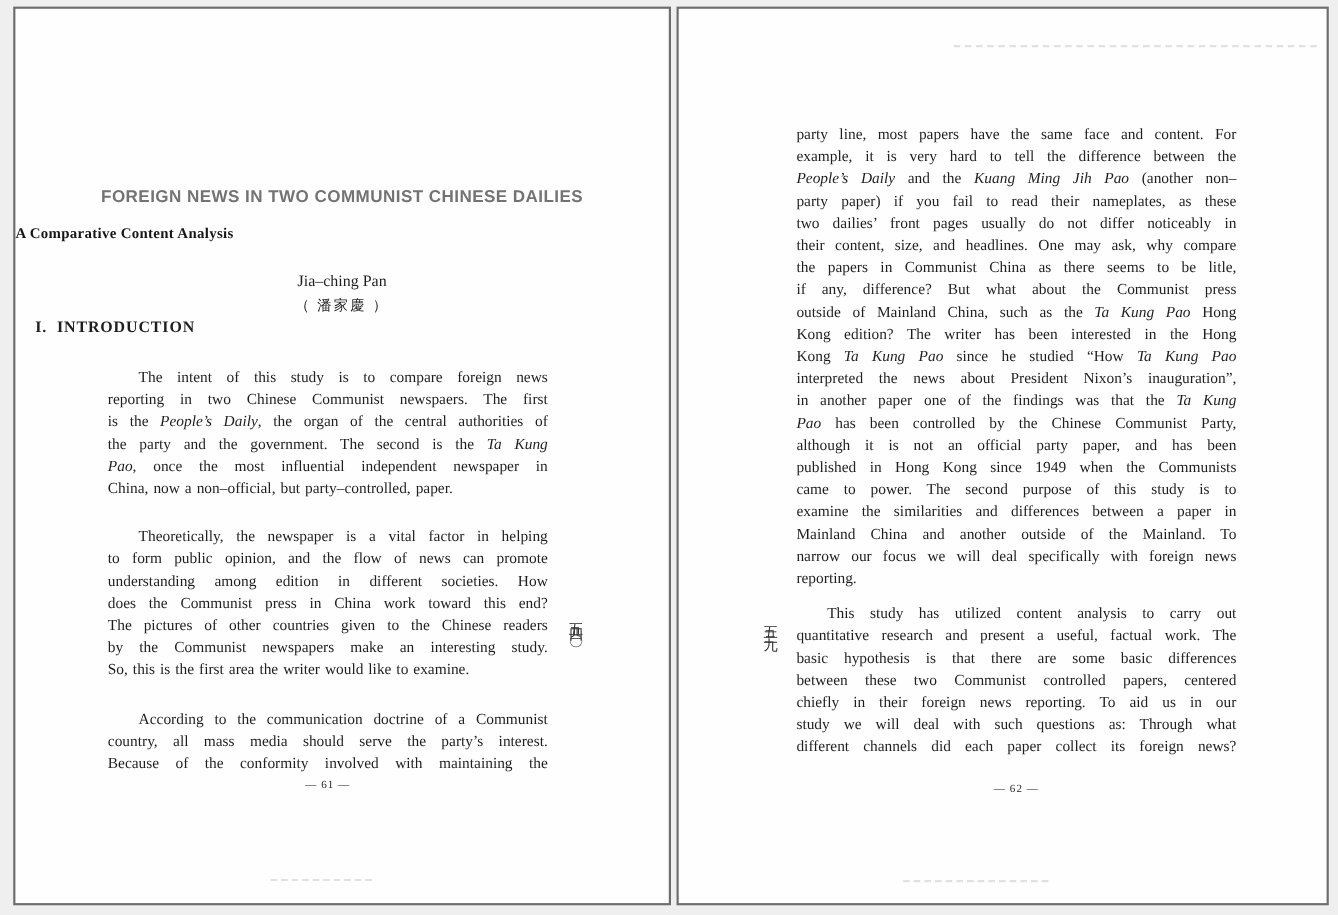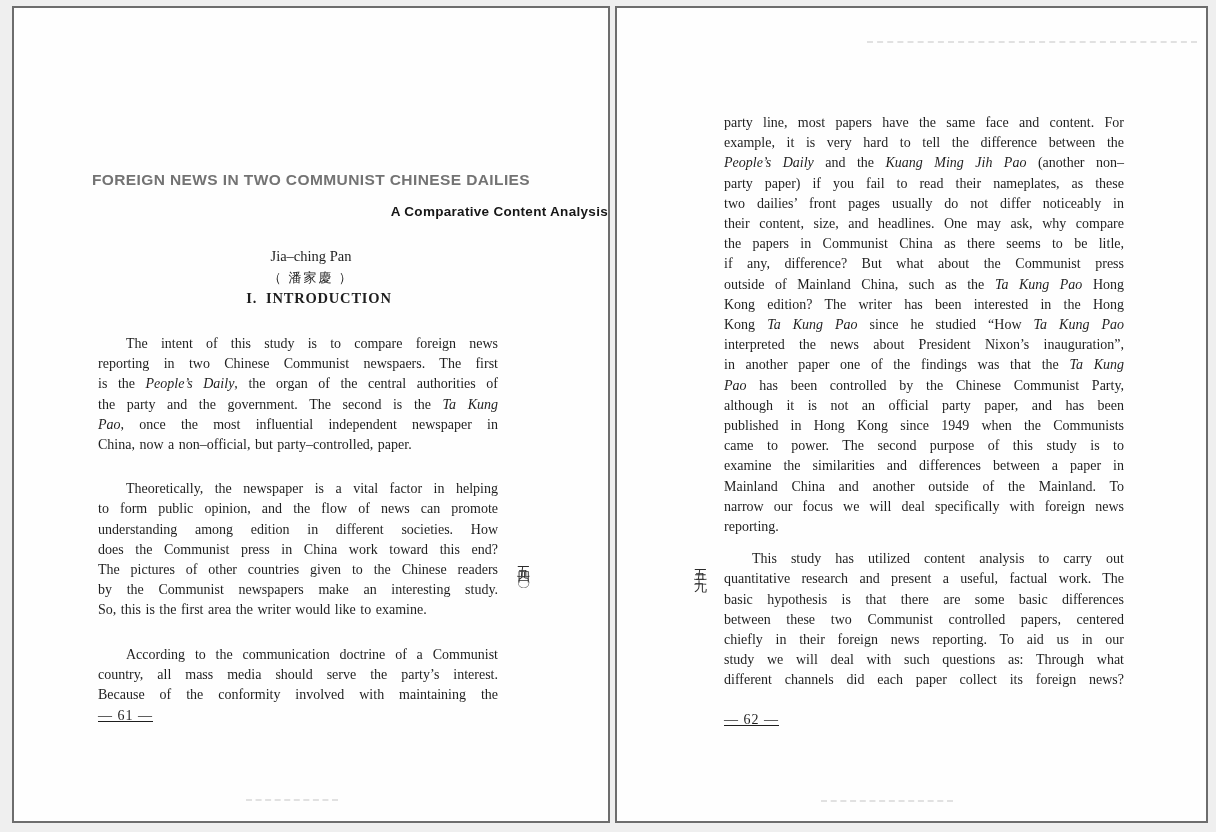--- a/index.html
+++ b/index.html
@@ -27,41 +27,40 @@
     top: 163px; left: 0; width: 100%;
     text-align: center;
     font-family: "Liberation Sans", "DejaVu Sans", sans-serif;
     font-weight: bold;
     font-size: 15.5px;
     letter-spacing: 0.4px;
     color: #737373;
   }
   .doc-subtitle {
     top: 196px; left: 0; width: 100%;
-    text-align: right;
-    font-family: Liberation Sans, sans-serif;
+    text-align: left;
+    font-family: Liberation Serif, serif;
     font-weight: bold;
     font-size: 13.5px;
     letter-spacing: 0.3px;
     color: #161616;
   }
   .doc-author {
     top: 240px; left: 0; width: 100%;
     text-align: center;
     font-size: 14.5px;
   }
   .doc-author-cjk {
     top: 261px; left: 0; width: 100%;
     text-align: center;
     font-size: 13px;
     letter-spacing: 2px;
   }
   .section-heading {
-    top: 282px; left: 8px; width: 100%;
-    text-align: center;
+    top: 282px; left: 18px; width: 100%;
     font-weight: bold;
     font-size: 14.5px;
     letter-spacing: 0.8px;
     white-space: pre;
   }
 
   
   .body-col { width: 400px; font-size: 14px; line-height: 20.2px; word-spacing: 1px; }
   .body-col-left  { top: 326px; left: 84px;  }
   .body-col-right { top: 105px; left: 107px; }
@@ -82,24 +81,23 @@
     font-size: 13px;
     letter-spacing: 5px;
     color: #2a2a2a;
   }
   .folio-left  { left: 500px; top: 548px; }
   .folio-right { left: 74px;  top: 551px; }
 
   
   .page-number {
     width: 400px;
-    text-align: left;
-    font-size: 14px;
+    text-align: center;
+    font-size: 10px;
     letter-spacing: 1px;
-    text-decoration: underline;
   }
   .page-number-left  { top: 700px; left: 84px;  }
   .page-number-right { top: 704px; left: 107px; }
 
   
   .bleed { border-top: 2px dashed #dadada; opacity: 0.8; }
   .bleed-top-right    { top: 33px;  left: 250px; width: 330px; }
   .bleed-bottom-left  { top: 791px; left: 232px; width: 92px;  }
   .bleed-bottom-right { top: 792px; left: 204px; width: 132px; }
 </style>

